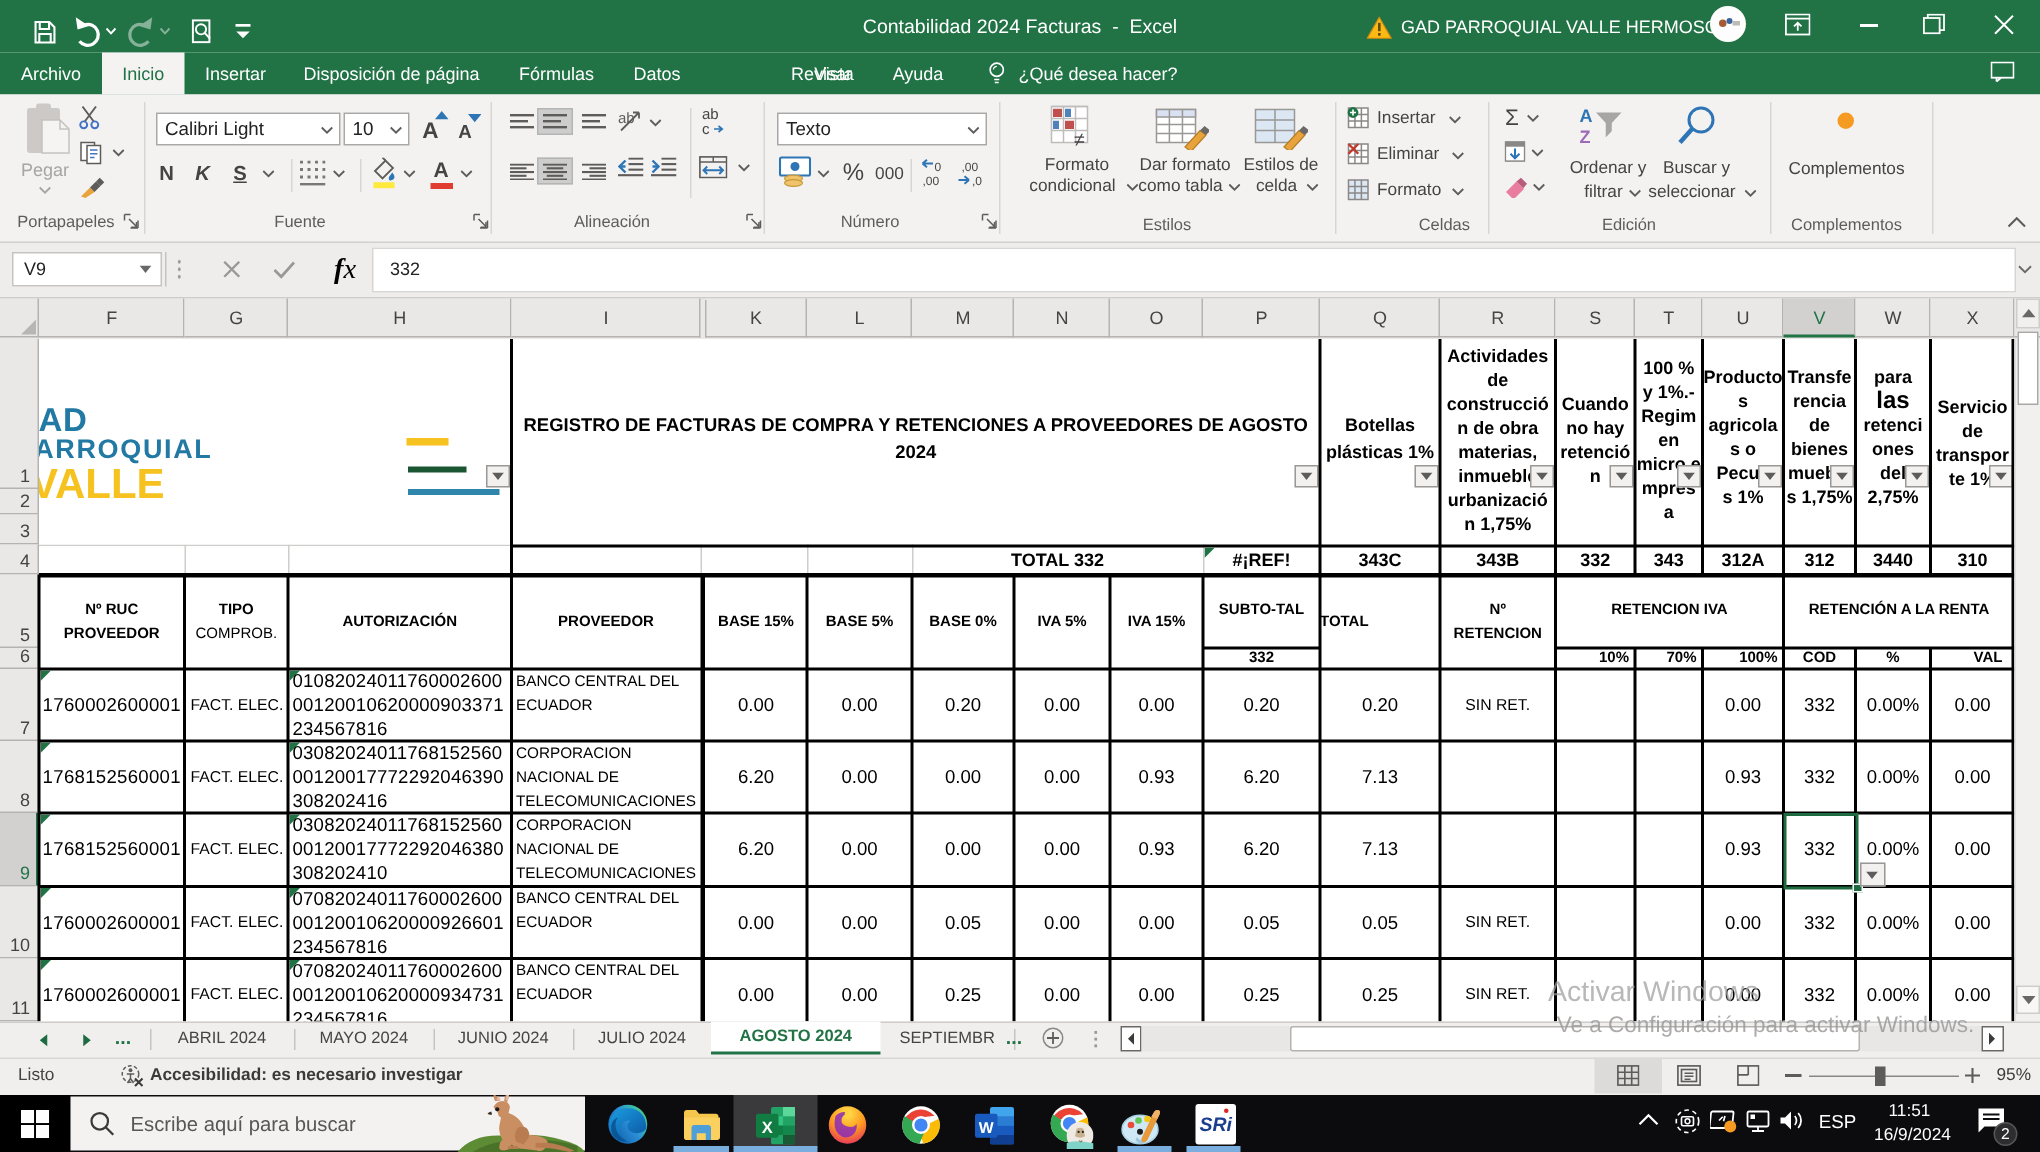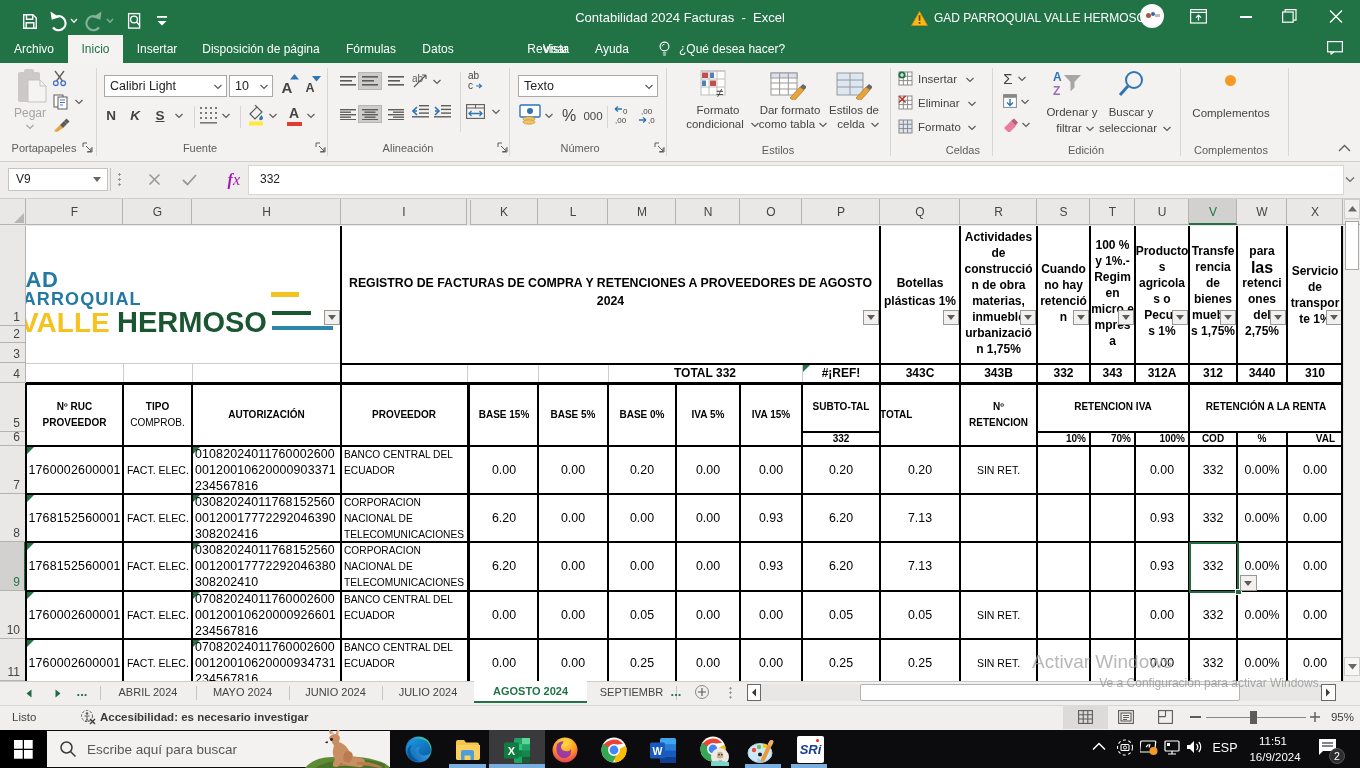--- a/index.html
+++ b/index.html
@@ -507,21 +507,21 @@
     </svg>
   </div>
 <div style="position:absolute;left:109.5px;top:168px;width:1px;height:23px;background:#c6c4c2;"></div>
 <div style="position:absolute;left:118px;top:172px;width:3px;height:15px;background:radial-gradient(circle,#9a9896 1px,transparent 1.2px);background-size:3px 5px;"></div>
 <svg style="position:absolute;left:148px;top:173px;" width="13" height="13" viewBox="0 0 13 13">
     <path d="M1.5 1.5 L11.5 11.5 M11.5 1.5 L1.5 11.5" stroke="#9a9896" stroke-width="1.6"></path>
   </svg>
 <svg style="position:absolute;left:182px;top:174px;" width="15" height="12" viewBox="0 0 15 12">
     <path d="M1 6 L5.5 10.5 L14 1" stroke="#9a9896" stroke-width="1.8" fill="none"></path>
   </svg>
-<div style="position:absolute;left:220px;top:172.0px;width:20px;font-size:16px;line-height:16px;text-align:right;color:#a21caf;"><i style="font-family:'Liberation Serif',serif;font-weight:bold;">f</i><i style="font-family:'Liberation Serif',serif;">x</i></div>
+<div style="position:absolute;left:220px;top:172.0px;width:20px;font-size:19px;line-height:16px;text-align:center;color:#000000;"><i style="font-family:'Liberation Serif',serif;font-weight:bold;">f</i><i style="font-family:'Liberation Serif',serif;">x</i></div>
 <div style="position:absolute;left:248px;top:165px;width:1096px;height:30px;background:#fff;border:1px solid #d8d6d4;"></div>
 <div style="position:absolute;left:260px;top:171.5px;width:60px;font-size:12px;line-height:15px;text-align:left;color:#222;">332</div>
 <svg style="position:absolute;left:1345px;top:176px;" width="10" height="7" viewBox="0 0 10 7">
     <path d="M1 1.5 L5 5.5 9 1.5" stroke="#6a6866" stroke-width="1.2" fill="none"></path>
   </svg>
 <div style="position:absolute;left:0px;top:198px;width:1360px;height:28px;background:#e9e8e7;border-top:1px solid #cfcdcb;"></div>
 <div style="position:absolute;left:0px;top:199px;width:26px;height:26px;background:#e9e8e7;border-right:1px solid #b5b3b1;border-bottom:1px solid #b5b3b1;"></div>
 <div style="position:absolute;left:13px;top:212px;">
     <svg width="12" height="12">
       <path d="M11 1 V11 H1 Z" fill="#b8b6b4"></path>
@@ -593,21 +593,20 @@
 <div style="position:absolute;left:191.5px;top:363px;width:1px;height:20px;background:#cfcdcb;"></div>
 <div style="position:absolute;left:466.5px;top:363px;width:1px;height:20px;background:#cfcdcb;"></div>
 <div style="position:absolute;left:537.5px;top:363px;width:1px;height:20px;background:#cfcdcb;"></div>
 <div style="position:absolute;left:607.5px;top:363px;width:1px;height:20px;background:#cfcdcb;"></div>
 <div style="position:absolute;left:801.5px;top:363px;width:1px;height:20px;background:#cfcdcb;"></div>
 <div style="position:absolute;left:26px;top:363.0px;width:315px;height:1px;background:#cfcdcb;"></div>
 <div style="position:absolute;left:26px;top:226px;width:315px;height:137px;overflow:hidden;background:#fff;">
 <div style="position:absolute;left:-18px;top:42px;font-size:22px;line-height:23px;font-weight:bold;letter-spacing:0.5px;color:#2279a3;">GAD</div>
 <div style="position:absolute;left:-15px;top:64px;font-size:18px;line-height:19px;font-weight:bold;letter-spacing:1.1px;color:#2279a3;">PARROQUIAL</div>
 <div style="position:absolute;left:-6px;top:81px;font-size:28px;line-height:32px;font-weight:bold;color:#f6c21f;">VALLE</div>
-<div style="position:absolute;left:91px;top:80px;font-size:29px;line-height:32px;font-weight:bold;color:#1a5632;">HERMOSO</div>
 <div style="position:absolute;left:245px;top:66px;width:28px;height:5px;background:#f6c21f;"></div>
 <div style="position:absolute;left:246px;top:85px;width:39px;height:3.5px;background:#1a5632;"></div>
 <div style="position:absolute;left:246px;top:100px;width:61px;height:4px;background:#2e86ad;"></div>
 </div>
 <div style="position:absolute;left:341px;top:275.5px;width:539px;font-size:12.3px;line-height:15px;text-align:center;color:#000;font-weight:bold;">REGISTRO DE FACTURAS DE COMPRA Y RETENCIONES A PROVEEDORES DE AGOSTO</div>
 <div style="position:absolute;left:341px;top:293.5px;width:539px;font-size:12.3px;line-height:15px;text-align:center;color:#000;font-weight:bold;">2024</div>
 <div style="position:absolute;left:880px;top:275.5px;width:80px;font-size:12px;line-height:15px;text-align:center;color:#000;font-weight:bold;">Botellas</div>
 <div style="position:absolute;left:880px;top:293.5px;width:80px;font-size:12px;line-height:15px;text-align:center;color:#000;font-weight:bold;">plásticas 1%</div>
 <div style="position:absolute;left:960px;top:229.5px;width:77px;font-size:12px;line-height:15px;text-align:center;color:#000;font-weight:bold;">Actividades</div>
 <div style="position:absolute;left:960px;top:245.5px;width:77px;font-size:12px;line-height:15px;text-align:center;color:#000;font-weight:bold;">de</div>
@@ -934,21 +933,21 @@
 <div style="position:absolute;left:26px;top:638.0px;width:1317px;height:2px;background:#000;"></div>
 <div style="position:absolute;left:1189px;top:542px;width:50px;height:51px;border:2px solid #1e6b41;background:transparent;"></div>
 <div style="position:absolute;left:1235px;top:589px;width:7px;height:6px;background:#1e6b41;border:1px solid #fff;"></div>
 <div style="position:absolute;left:1240px;top:575px;width:17px;height:16px;background:#f2f1f0;border:1px solid #9a9896;"></div>
 <div style="position:absolute;left:1244px;top:581px;">
     <svg width="9" height="6">
       <path d="M0 0 h8 l-4 5z" fill="#5e5c5a"></path>
     </svg>
   </div>
 <div style="position:absolute;left:1032px;top:650.0px;width:260px;font-size:19px;line-height:24px;text-align:left;color:rgba(160,160,160,0.75);">Activar Windows</div>
-<div style="position:absolute;left:1032px;top:673.5px;width:290px;font-size:12px;line-height:19px;text-align:right;color:rgba(150,150,150,0.8);z-index:30;">Ve a Configuración para activar Windows.</div>
+<div style="position:absolute;left:1032px;top:673.5px;width:290px;font-size:15px;line-height:19px;text-align:center;color:rgba(150,150,150,0.8);z-index:30;">Ve a Configuración para activar Windows.</div>
 <div style="position:absolute;left:1343px;top:226px;width:17px;height:455px;background:#f1f0ef;border-left:1px solid #e1dfdd;"></div>
 <div style="position:absolute;left:1344px;top:199px;width:16px;height:20px;background:#f1f0ef;border:1px solid #cfcdcb;"></div>
 <div style="position:absolute;left:1348px;top:206px;">
     <svg width="9" height="6">
       <path d="M4.5 0 L9 5.5 H0z" fill="#6a6866"></path>
     </svg>
   </div>
 <div style="position:absolute;left:1345px;top:221px;width:14px;height:49px;background:#fff;border:1px solid #aaa8a6;"></div>
 <div style="position:absolute;left:1344px;top:657px;width:16px;height:19px;background:#f8f7f6;border:1px solid #cfcdcb;"></div>
 <div style="position:absolute;left:1348px;top:664px;">

